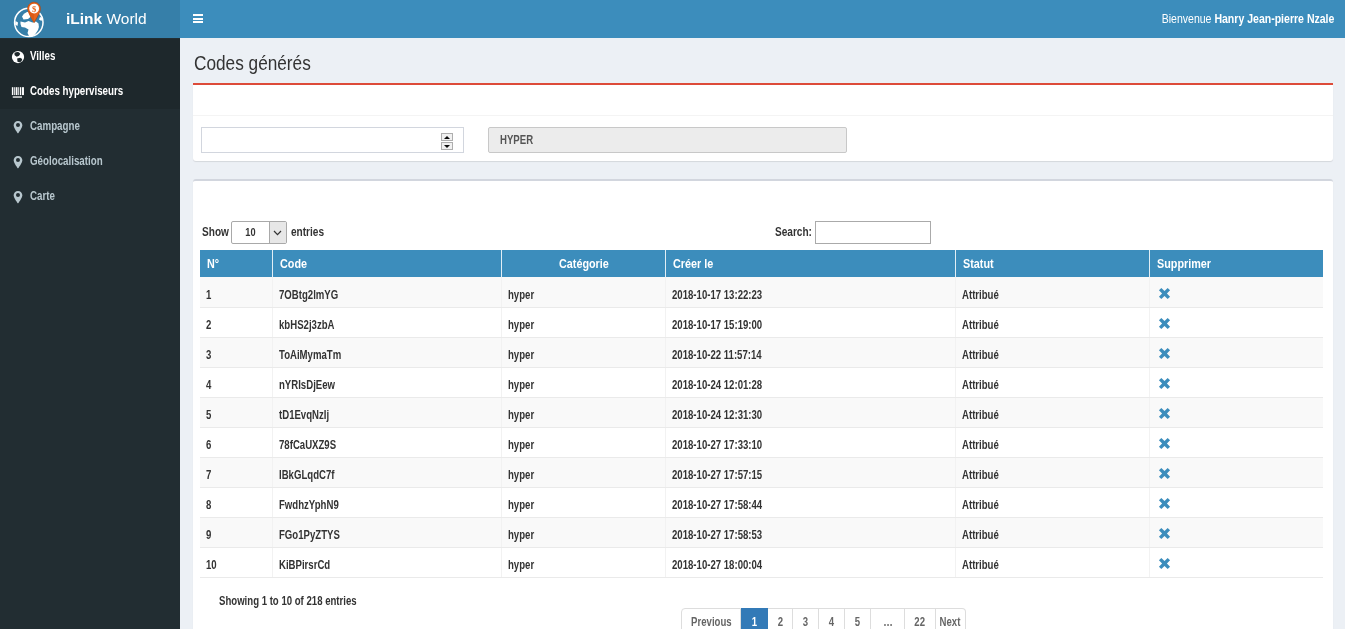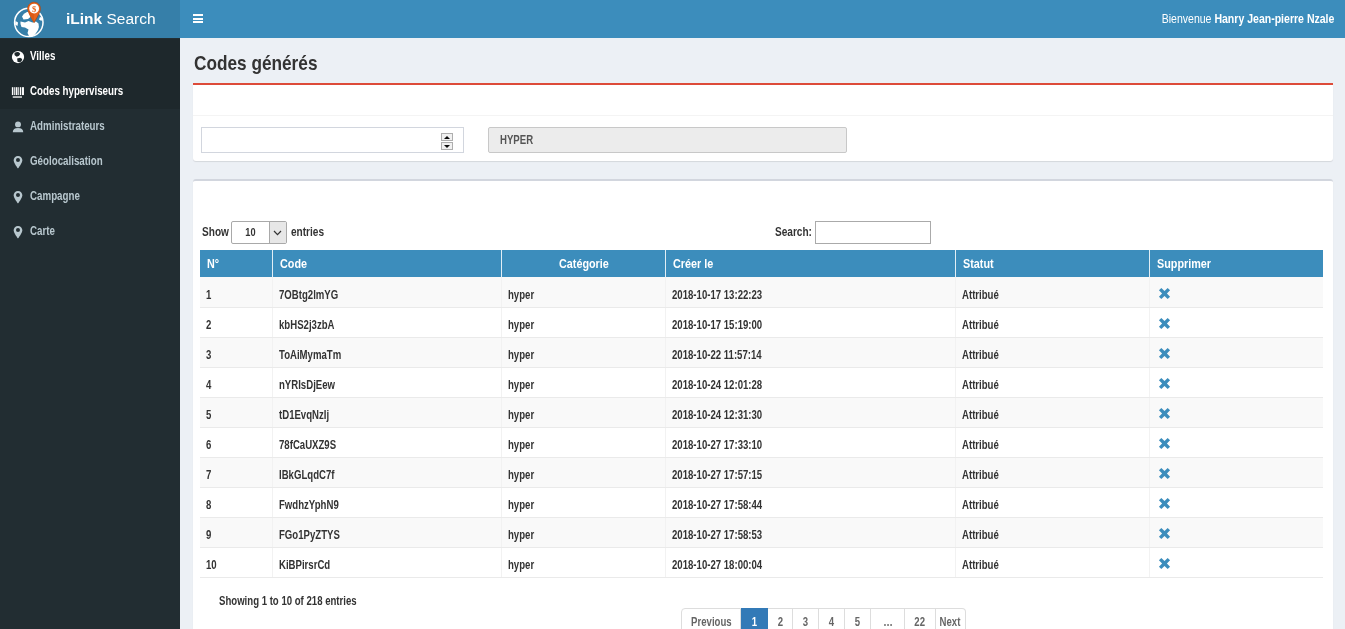--- a/index.html
+++ b/index.html
@@ -22,21 +22,21 @@
 
 
 .navbar { position:absolute; left:180px; top:0; width:1165px; height:38px; background:#3c8dbc; }
 .burger { position:absolute; left:12.5px; top:14.3px; width:10.3px; }
 .burger div { height:2.1px; background:#fff; margin-bottom:1.2px; }
 .welcome { position:absolute; right:11px; top:0; line-height:38px; color:#fff; font-size:13.5px; transform:scaleX(0.78); transform-origin:100% 50%; white-space:nowrap; }
 .welcome b { font-weight:bold; }
 
 
 .content { position:absolute; left:180px; top:38px; width:1165px; height:591px; background:#ecf0f5; }
-h1.page-title { position:absolute; left:14px; top:10.5px; font-size:21px; font-weight:bold; color:#333; line-height:28px; }
+h1.page-title { position:absolute; left:14px; top:10.5px; font-size:21px; font-weight:normal; color:#333; line-height:28px; }
 
 .box1 { position:absolute; left:13px; top:45px; width:1140px; height:78px; background:#fff; border-top:2.5px solid #dd4b39; border-radius:0 0 3px 3px; box-shadow:0 1px 1px rgba(0,0,0,0.1); }
 .box1-header { height:31px; border-bottom:1px solid #f4f4f4; }
 .num-input { position:absolute; left:21px; top:88.7px; width:263px; height:26px; border:1px solid #d2d6de; background:#fff; }
 .spinner { position:absolute; right:10px; top:5.5px; width:12px; height:17px; }
 .spinner .sp { position:absolute; left:0; width:12px; height:8px; background:#f1f1f1; border:1px solid #aeaeae; }
 .spinner .tri-up { position:absolute; left:1.6px; top:2.2px; width:0; height:0; border-left:3.4px solid transparent; border-right:3.4px solid transparent; border-bottom:3.6px solid #0b0b0b; }
 .spinner .tri-dn { position:absolute; left:1.6px; top:2.2px; width:0; height:0; border-left:3.4px solid transparent; border-right:3.4px solid transparent; border-top:3.6px solid #0b0b0b; }
 .hyper-input { position:absolute; left:307.6px; top:89px; width:359px; height:26px; border:1px solid #c8c8c8; background:#ececec; color:#555; font-size:12px; font-weight:bold; line-height:24px; padding-left:11px; border-radius:2px; }
 .gen-btn { position:absolute; left:691.5px; top:88px; width:454.5px; height:28px; background:#dd4b39; border:1px solid #d73925; border-radius:3px; color:#fff; font-size:12px; font-weight:bold; text-align:center; line-height:26px; }
@@ -92,51 +92,45 @@
       <circle cx="18.8" cy="22.4" r="14.2" fill="none" stroke="#fff" stroke-width="1.5"></circle>
       <path d="M12 16.5 q1.5-3.5 5-4.5 q3-0.8 4.5 0.5 l-0.5 4 -3 2.5 -4.5 0.5 z" fill="#fff"></path>
       <path d="M10.5 21.5 l4.5 1 3.5-1.5 4 1.5 3.5-1 2.5 2 q1 3.5-0.5 6.5 l-3 4.5 q-2.5 2.5-5.5 2.5 l-2-4 1-3.5 -3.5-2 -3.5-0.5 q-1.5-3 -1-5.5 z" fill="#fff"></path>
       <path d="M5.5 21 l2.5 1.5 -0.5 3.5 -2.5-1.5 z" fill="#fff"></path>
       <path d="M30 17 l2.5 1 -1 3 -2.5-1.5 z" fill="#fff"></path>
       <path d="M24.1 2.2 c-3.5 0-6.35 2.85-6.35 6.35 0 3.1 2.4 7.2 6.35 14.1 3.95-6.9 6.35-11 6.35-14.1 0-3.5-2.85-6.35-6.35-6.35 z" fill="#e8651d" stroke="#a04818" stroke-width="0.7"></path>
       <path d="M24.1 2.2 c-3.5 0-6.35 2.85-6.35 6.35 0 3.1 2.4 7.2 6.35 14.1 l0-20.45 z" fill="#dd5a14" stroke="none"></path>
       <circle cx="24.1" cy="8.55" r="4.9" fill="#fff"></circle>
       <text x="24.1" y="11.7" font-size="8.5" font-weight="bold" fill="#e8651d" text-anchor="middle" font-family="Liberation Serif, serif">$</text>
     </svg>
-    <div class="logo-text"><span>iLink</span> <span class="light">Search</span></div>
+    <div class="logo-text"><span>iLink</span> <span class="light">World</span></div>
   </div>
   <div class="menu">
     <a class="act"><svg class="mi" viewBox="0 0 16 16">
           <circle cx="8" cy="8" r="7" fill="#fff"></circle>
           <path d="M4.2 3.2 q2.8-1.6 4.8-0.6 l1.6 1.8 -1.4 2.2 -2.6 1 -2.4-1.6 q-0.6-1.6 0-2.8 z" fill="#1e282c"></path>
           <path d="M7 9.6 l3.4-0.8 2.4 1.6 -0.8 2.6 q-2.6 1.6-4.6 0.4 z" fill="#1e282c"></path>
         </svg><span class="stx">Villes</span></a>
     <a class="act"><svg class="mi" viewBox="0 0 16 16">
           <g fill="#fff">
             <rect x="1" y="2.5" width="1.7" height="9"></rect>
             <rect x="3.5" y="2.5" width="0.9" height="9"></rect>
             <rect x="5.3" y="2.5" width="2.1" height="9"></rect>
             <rect x="8.3" y="2.5" width="1" height="9"></rect>
             <rect x="10.2" y="2.5" width="1.5" height="9"></rect>
             <rect x="12.6" y="2.5" width="2.2" height="9"></rect>
             <rect x="2" y="13" width="10.5" height="1.5"></rect>
           </g>
         </svg><span class="stx">Codes hyperviseurs</span></a>
     <a><svg class="mi" viewBox="0 0 16 16">
-          <g fill="#b8c7ce">
-            <circle cx="8" cy="5" r="3.4"></circle>
-            <path d="M2 14 q0 -5 6 -5 q6 0 6 5 z"></path>
-          </g>
-        </svg><span class="stx">Administrateurs</span></a>
+          <path d="M8 1 C5.2 1 3 3.2 3 6 c0 3 5 9.5 5 9.5 S13 9 13 6 C13 3.2 10.8 1 8 1 z M8 8 a2.3 2.3 0 1 1 0-4.6 A2.3 2.3 0 0 1 8 8 z" fill="#b8c7ce"></path>
+        </svg><span class="stx">Campagne</span></a>
     <a><svg class="mi" viewBox="0 0 16 16">
           <path d="M8 1 C5.2 1 3 3.2 3 6 c0 3 5 9.5 5 9.5 S13 9 13 6 C13 3.2 10.8 1 8 1 z M8 8 a2.3 2.3 0 1 1 0-4.6 A2.3 2.3 0 0 1 8 8 z" fill="#b8c7ce"></path>
         </svg><span class="stx">Géolocalisation</span></a>
-    <a><svg class="mi" viewBox="0 0 16 16">
-          <path d="M8 1 C5.2 1 3 3.2 3 6 c0 3 5 9.5 5 9.5 S13 9 13 6 C13 3.2 10.8 1 8 1 z M8 8 a2.3 2.3 0 1 1 0-4.6 A2.3 2.3 0 0 1 8 8 z" fill="#b8c7ce"></path>
-        </svg><span class="stx">Campagne</span></a>
     <a><svg class="mi" viewBox="0 0 16 16">
           <path d="M8 1 C5.2 1 3 3.2 3 6 c0 3 5 9.5 5 9.5 S13 9 13 6 C13 3.2 10.8 1 8 1 z M8 8 a2.3 2.3 0 1 1 0-4.6 A2.3 2.3 0 0 1 8 8 z" fill="#b8c7ce"></path>
         </svg><span class="stx">Carte</span></a>
   </div>
 </div>
 
 <div class="content">
   <h1 class="page-title"><span class="tx" style="transform:scaleX(0.82);">Codes générés</span></h1>
   <div class="box1">
     <div class="box1-header"></div>

